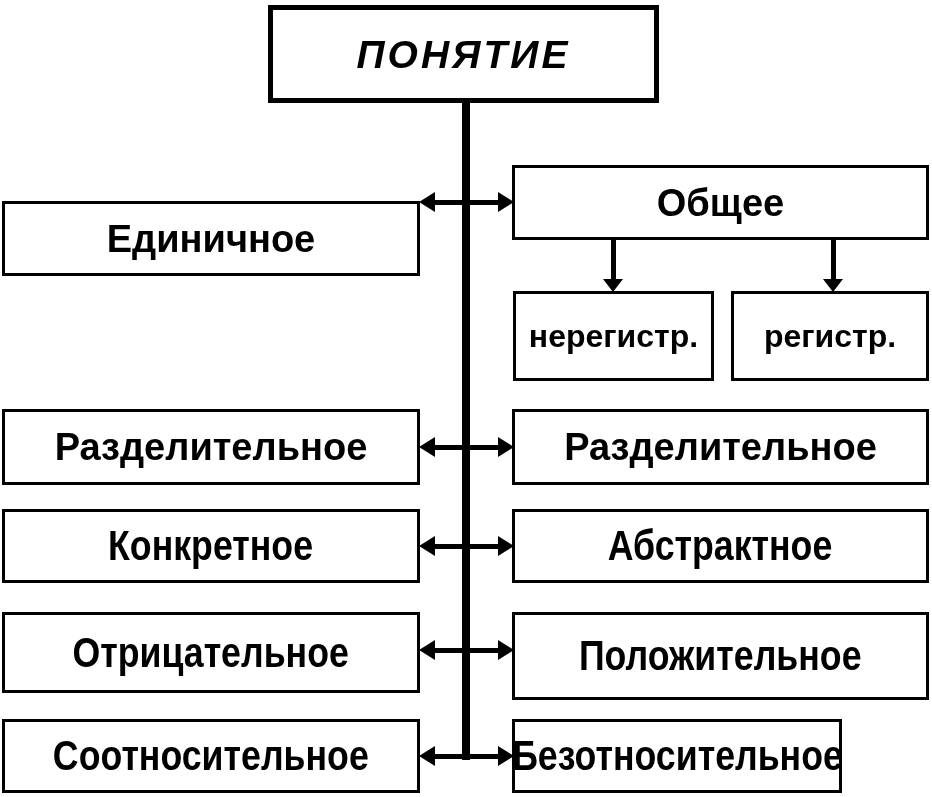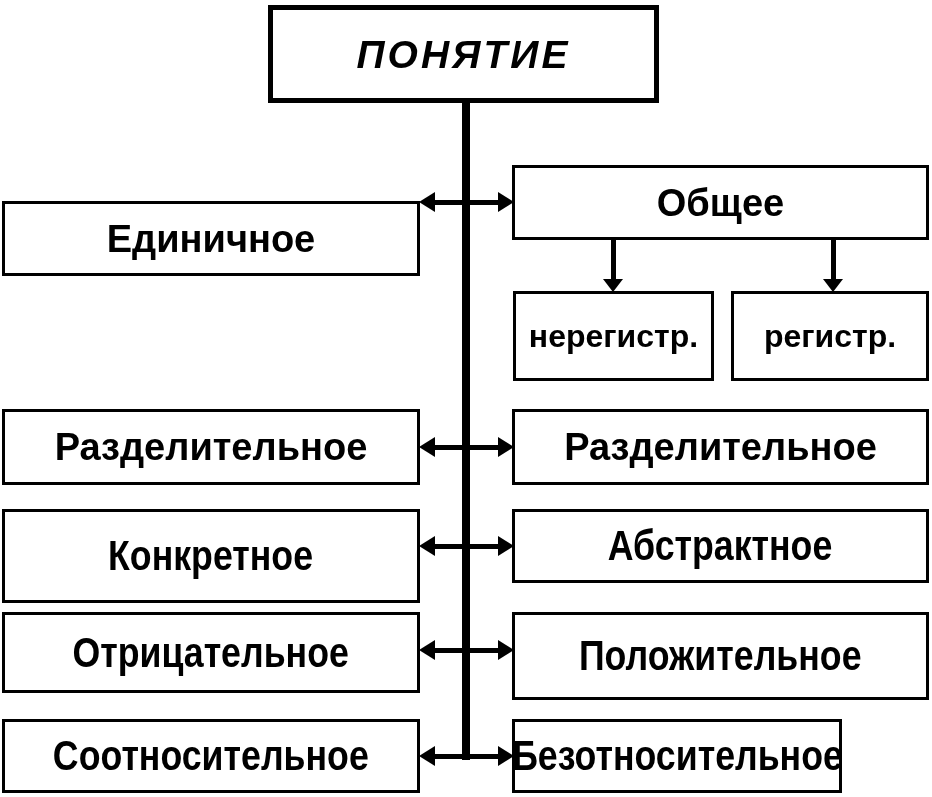--- a/index.html
+++ b/index.html
@@ -129,21 +129,21 @@
   </div>
   <div class="box" style="left:512px; top:409px; width:417px; height:76px;">
     <span class="lbl">Разделительное</span>
   </div>
   <div class="harrow" style="top:436px;">
     <span class="ah l"></span>
     <span class="shaft"></span>
     <span class="ah r"></span>
   </div>
 
-  <div class="box" style="left:2px; top:509px; width:418px; height:94px;">
+  <div class="box" style="left:2px; top:509px; width:418px; height:74px;">
     <span class="lbl narrow">Конкретное</span>
   </div>
   <div class="box" style="left:512px; top:509px; width:417px; height:74px;">
     <span class="lbl narrow">Абстрактное</span>
   </div>
   <div class="harrow" style="top:535px;">
     <span class="ah l"></span>
     <span class="shaft"></span>
     <span class="ah r"></span>
   </div>

